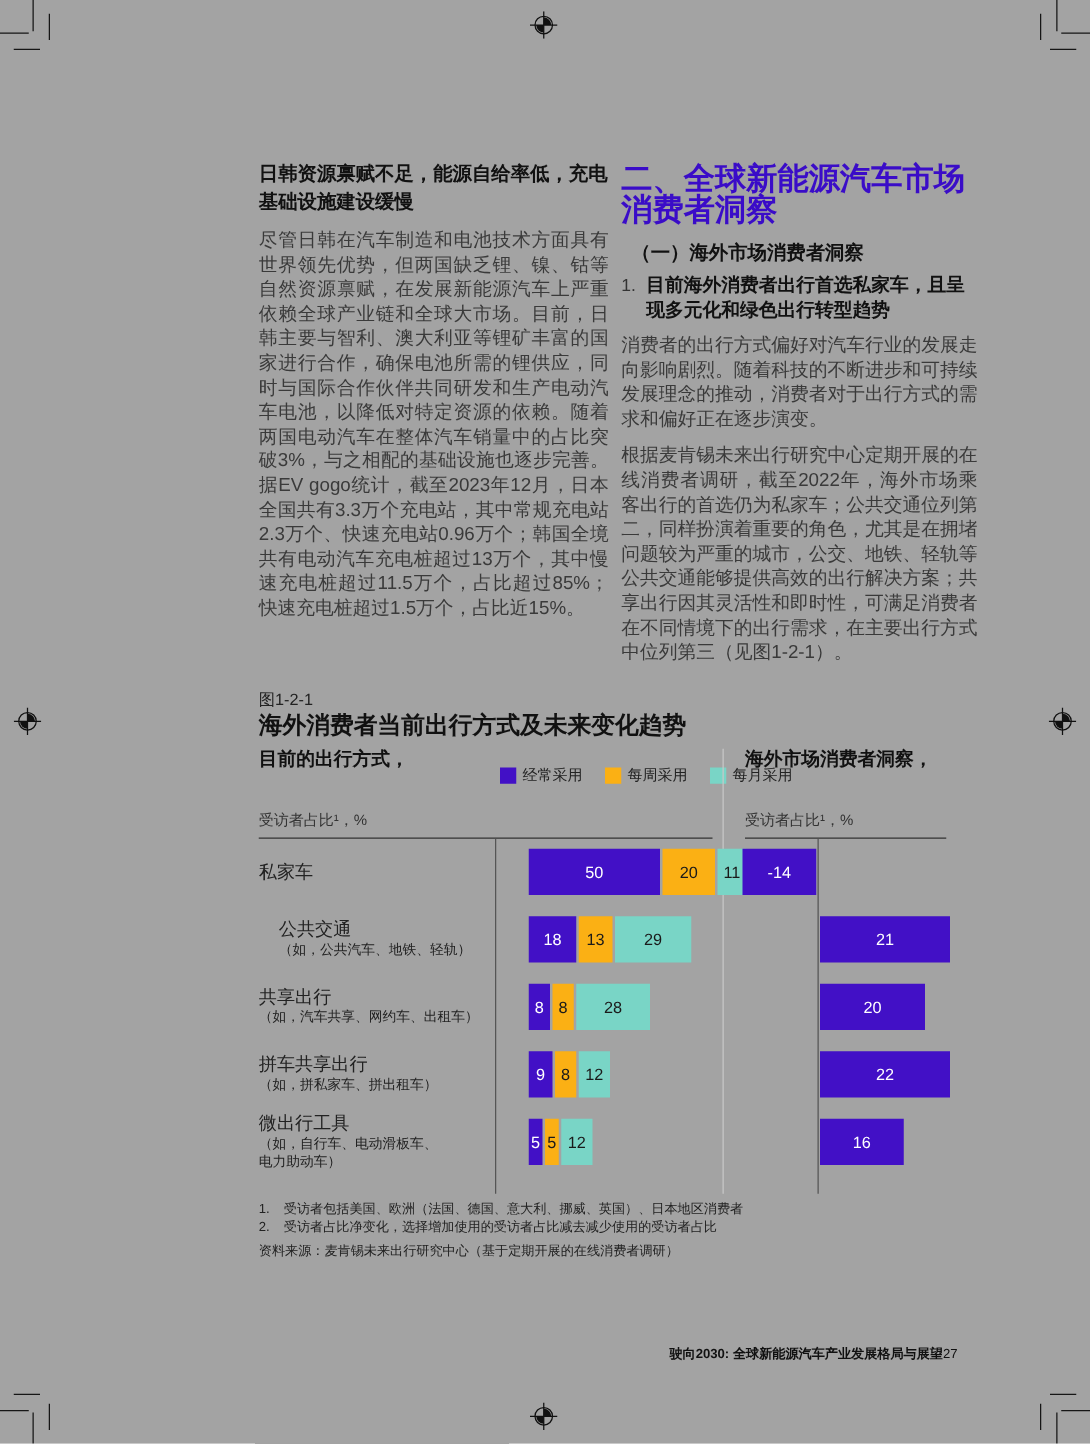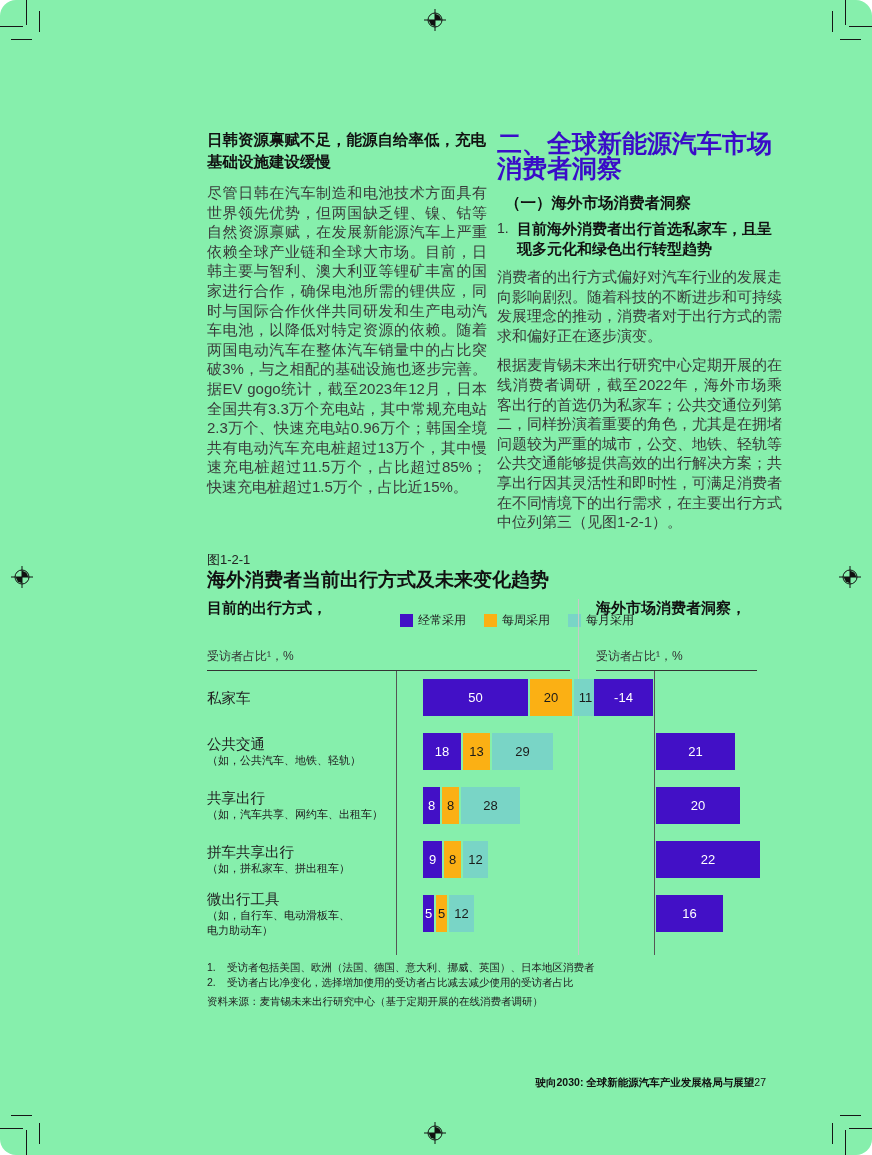--- a/index.html
+++ b/index.html
@@ -1,17 +1,17 @@
 <!DOCTYPE html>
 <html><head>
 <meta charset="utf-8">
 <style>
   html,body{margin:0;padding:0;background:#fff;}
-  .page{position:relative;width:872px;height:1155px;background:#86efac;
-        font-family:"Liberation Sans",sans-serif;overflow:hidden;color:#333;border-radius:16px;}
+  .page{position:relative;width:872px;height:1155px;background:#a3a3a3;
+        font-family:"Liberation Sans",sans-serif;overflow:hidden;color:#333;}
 
   
   .crop{position:absolute;background:#161616;}
   .reg{position:absolute;width:22px;height:22px;}
 
   
   .col-left{position:absolute;left:207px;top:129px;width:280px;}
   .col-left h3{font-size:15.5px;font-weight:bold;color:#111;line-height:22px;margin:0 0 10px 0;}
   .col-left p{font-size:15px;line-height:19.6px;margin:0;text-align:justify;color:#3a3a3a;}
 
@@ -116,30 +116,30 @@
   <div id="chart-layer">
       <div class="row-label" style="top: 679px;">
         <div class="lab-main">私家车</div>
       </div>
       <div class="stack" style="top: 679px; left: 398px;">
         <div class="seg" style="width: 105px; background: rgb(66, 16, 198); color: rgb(255, 255, 255);">50</div>
         <div class="seg" style="width: 42px; background: rgb(251, 176, 20); color: rgb(26, 26, 26);">20</div>
         <div class="seg" style="width: 23px; background: rgb(121, 213, 198); color: rgb(26, 26, 26);">11</div>
       </div>
       <div class="future-bar" style="top: 679px; width: 59px; left: 594px; background: rgb(66, 16, 198);">-14</div>
-      <div class="row-label" style="top: 733px;">
+      <div class="row-label" style="top: 733px; margin-left: 16px;">
         <div class="lab-main">公共交通</div>
         <div class="lab-sub">（如，公共汽车、地铁、轻轨）</div>
       </div>
       <div class="stack" style="top: 733px; left: 398px;">
         <div class="seg" style="width: 38px; background: rgb(66, 16, 198); color: rgb(255, 255, 255);">18</div>
         <div class="seg" style="width: 27px; background: rgb(251, 176, 20); color: rgb(26, 26, 26);">13</div>
         <div class="seg" style="width: 61px; background: rgb(121, 213, 198); color: rgb(26, 26, 26);">29</div>
       </div>
-      <div class="future-bar" style="top: 733px; width: 79px; left: 656px; background: rgb(66, 16, 198);">21</div>
+      <div class="future-bar" style="top: 733px; width: 104px; left: 656px; background: rgb(66, 16, 198);">21</div>
       <div class="row-label" style="top: 787px;">
         <div class="lab-main">共享出行</div>
         <div class="lab-sub">（如，汽车共享、网约车、出租车）</div>
       </div>
       <div class="stack" style="top: 787px; left: 398px;">
         <div class="seg" style="width: 17px; background: rgb(66, 16, 198); color: rgb(255, 255, 255);">8</div>
         <div class="seg" style="width: 17px; background: rgb(251, 176, 20); color: rgb(26, 26, 26);">8</div>
         <div class="seg" style="width: 59px; background: rgb(121, 213, 198); color: rgb(26, 26, 26);">28</div>
       </div>
       <div class="future-bar" style="top: 787px; width: 84px; left: 656px; background: rgb(66, 16, 198);">20</div>

